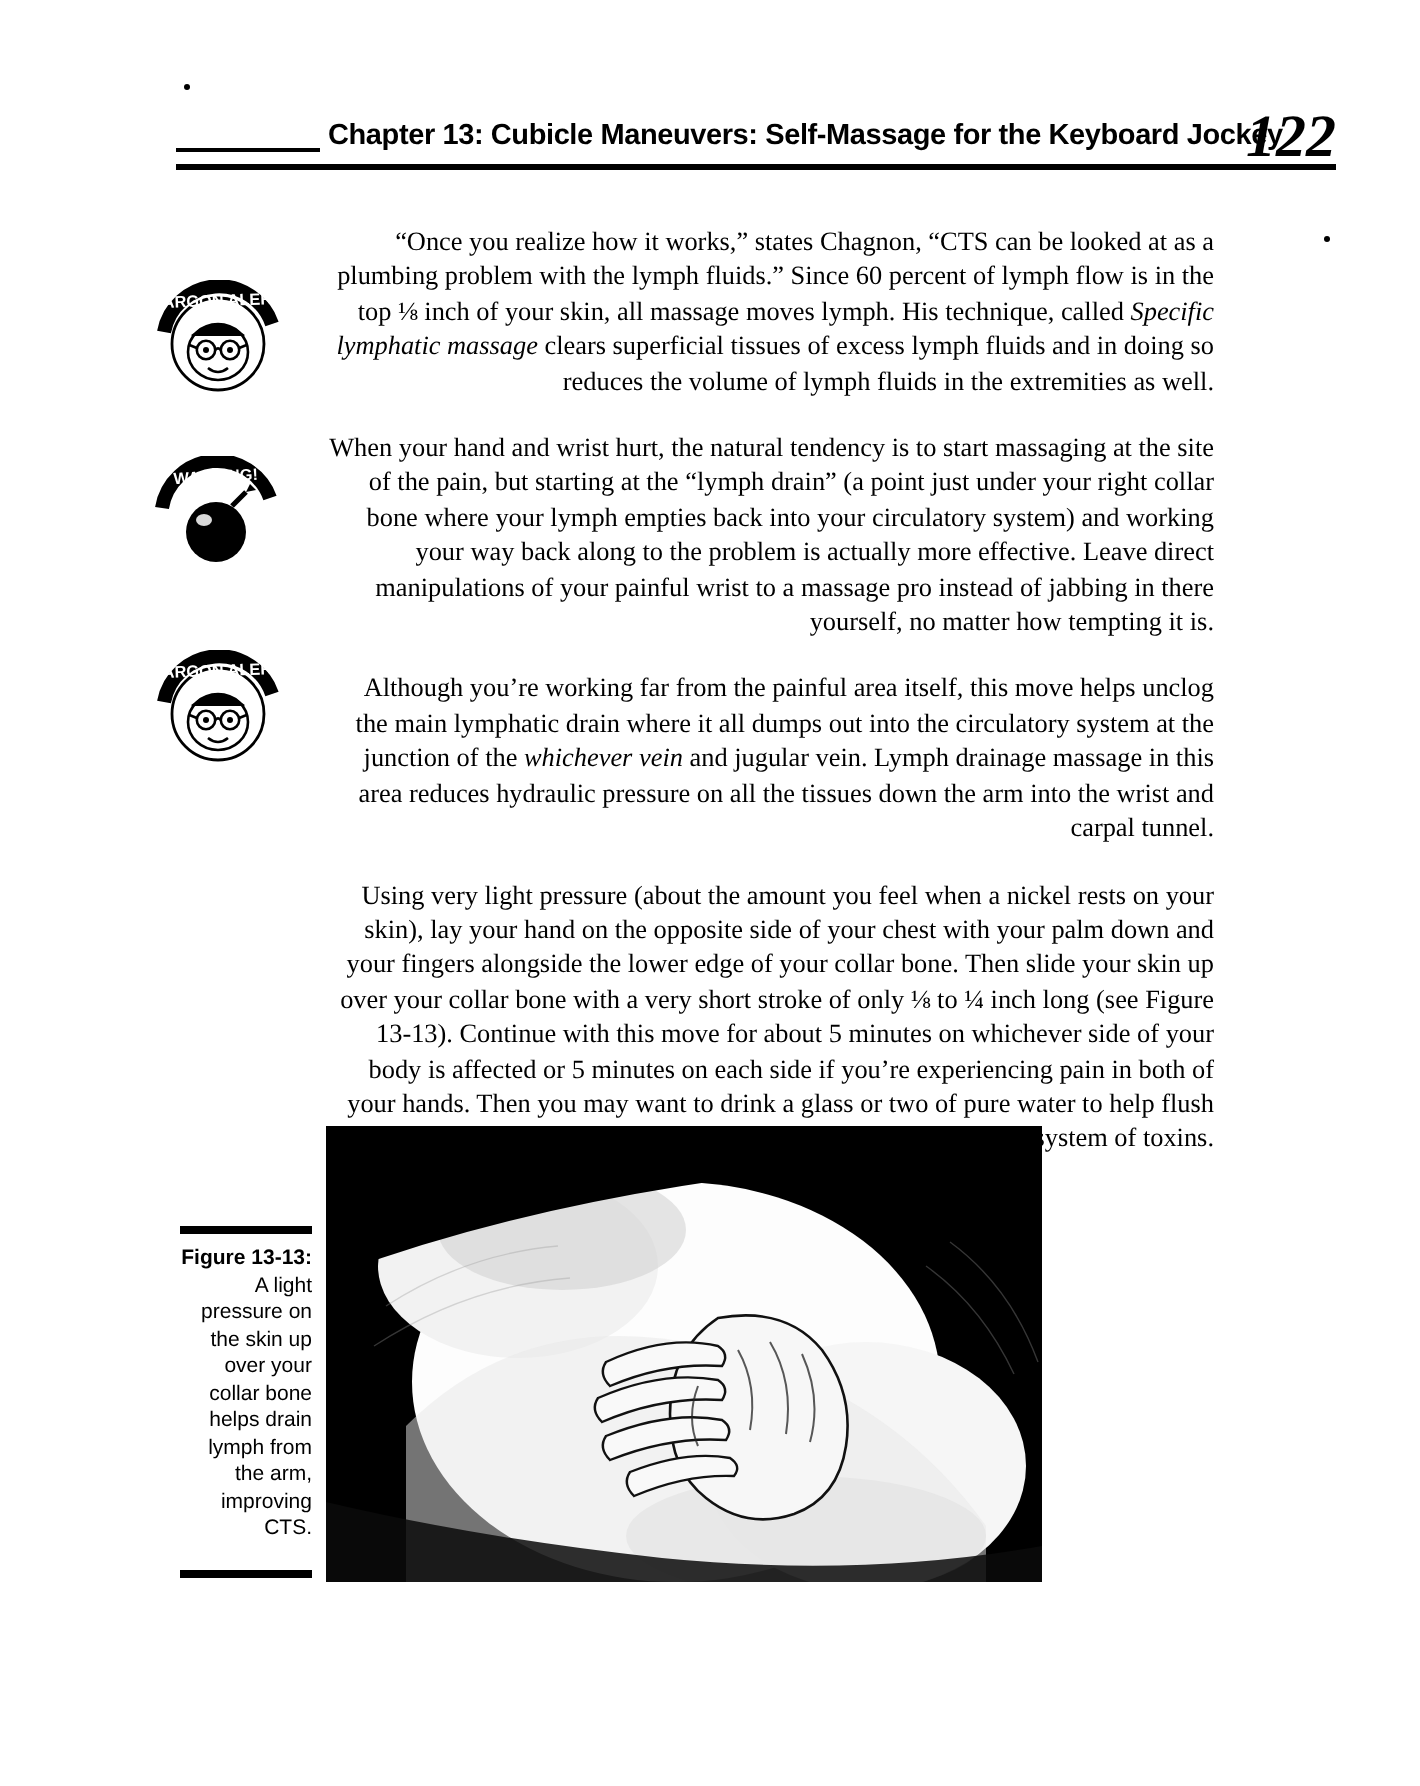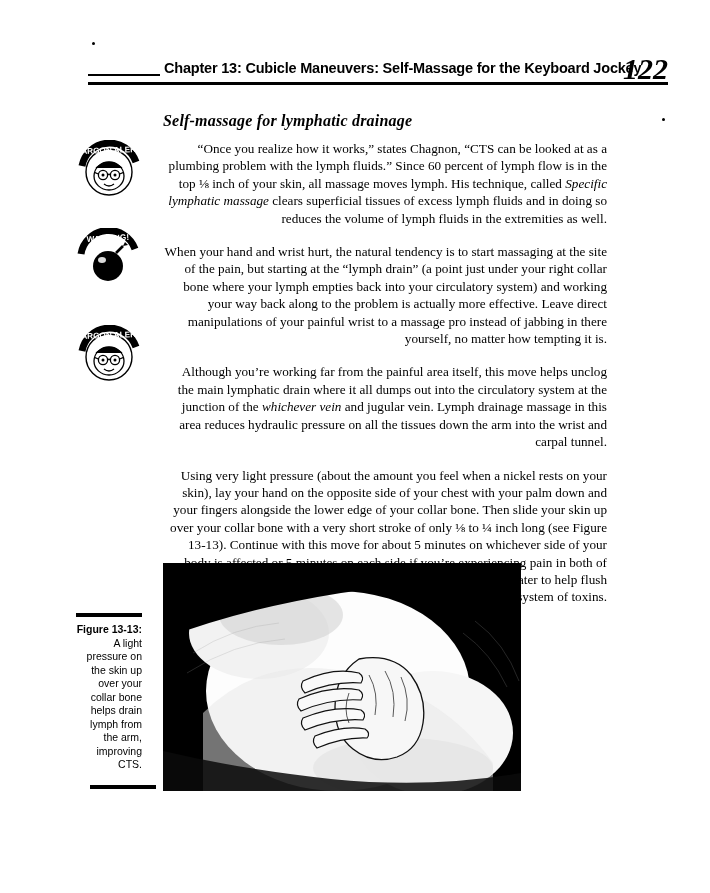--- a/index.html
+++ b/index.html
@@ -104,21 +104,21 @@
     position: absolute;
     left: 0;
     top: 0;
     width: 358px;
     height: 228px;
     background: #000;
     overflow: hidden;
   }
   .caption-block {
     position: absolute;
-    left: 76px;
+    left: 90px;
     top: 613px;
     width: 66px;
     text-align: right;
   }
   .caption-rule-top {
     width: 66px;
     height: 4px;
     background: #000;
     margin-bottom: 6px;
   }
@@ -211,21 +211,20 @@
       <path d="M22.4 34 l-4 -1.6" fill="none"></path>
       <path d="M43.6 34 l4 -1.6" fill="none"></path>
     </g>
     <circle cx="27" cy="35" r="1.5" fill="#000"></circle>
     <circle cx="39" cy="35" r="1.5" fill="#000"></circle>
     <path d="M28 44 q5 4 10 0" fill="none" stroke="#000" stroke-width="1.3"></path>
   </svg>
 </div>
 
 <div class="content">
-  <h2 class="section-heading">Self-massage for lymphatic drainage</h2>
 
   <p class="para">
     <span>“Once you realize how it works,” states Chagnon, “CTS can be looked at as a plumbing problem with the lymph fluids.” Since 60 percent of lymph flow is in the top ⅛ inch of your skin, all massage moves lymph. His technique, called <span class="ital">Specific lymphatic massage</span> clears superficial tissues of excess lymph fluids and in doing so reduces the volume of lymph fluids in the extremities as well.</span>
   </p>
 
   <p class="para">When your hand and wrist hurt, the natural tendency is to start massaging at the site of the pain, but starting at the “lymph drain” (a point just under your right collar bone where your lymph empties back into your circulatory system) and working your way back along to the problem is actually more effective. Leave direct manipulations of your painful wrist to a massage pro instead of jabbing in there yourself, no matter how tempting it is.</p>
 
   <p class="para">
     <span>Although you’re working far from the painful area itself, this move helps unclog the main lymphatic drain where it all dumps out into the circulatory system at the junction of the <span class="ital">whichever vein</span> and jugular vein. Lymph drainage massage in this area reduces hydraulic pressure on all the tissues down the arm into the wrist and carpal tunnel.</span>
   </p>

